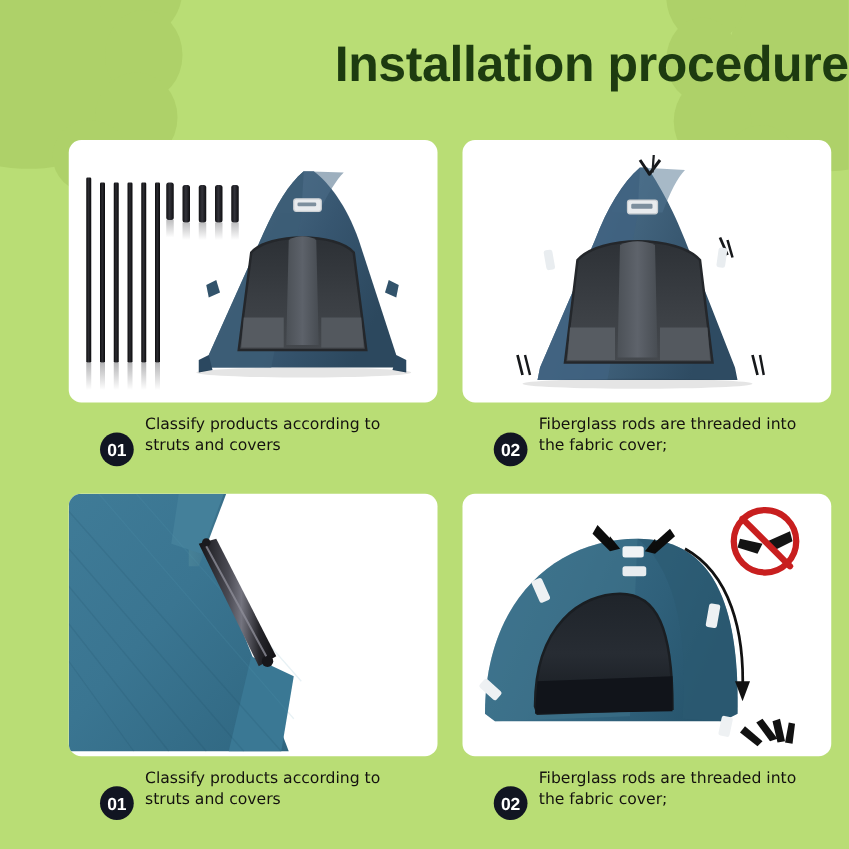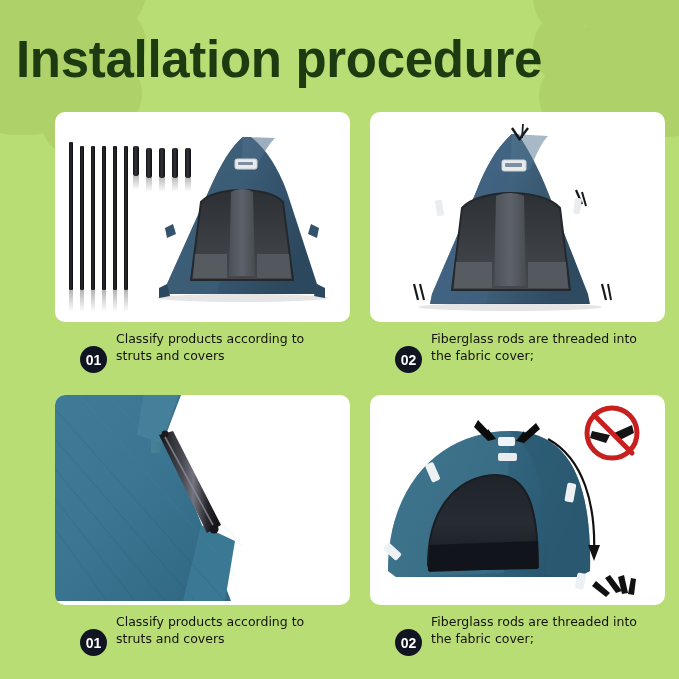--- a/index.html
+++ b/index.html
@@ -11,22 +11,22 @@
   }
   #root{position:absolute;inset:0;background:#b9dd75;overflow:hidden;}
 
   
   .paw-layer{position:absolute;inset:0;pointer-events:none;}
   .paw-shape{position:absolute;background:#aed169;border-radius:50%;}
 
   
   .title{
     position:absolute;left:16px;right:0;top:30px;
-    text-align:left;
-    font-size:51px;font-weight:bold;
+    text-align:right;
+    font-size:40px;font-weight:bold;
     color:#1d3b10;
     letter-spacing:-0.3px;
     white-space:nowrap;
   }
 
   
   .grid{position:absolute;left:55px;top:112px;width:610px;}
   .row{display:flex;gap:20px;}
   .cell{width:295px;}
 

